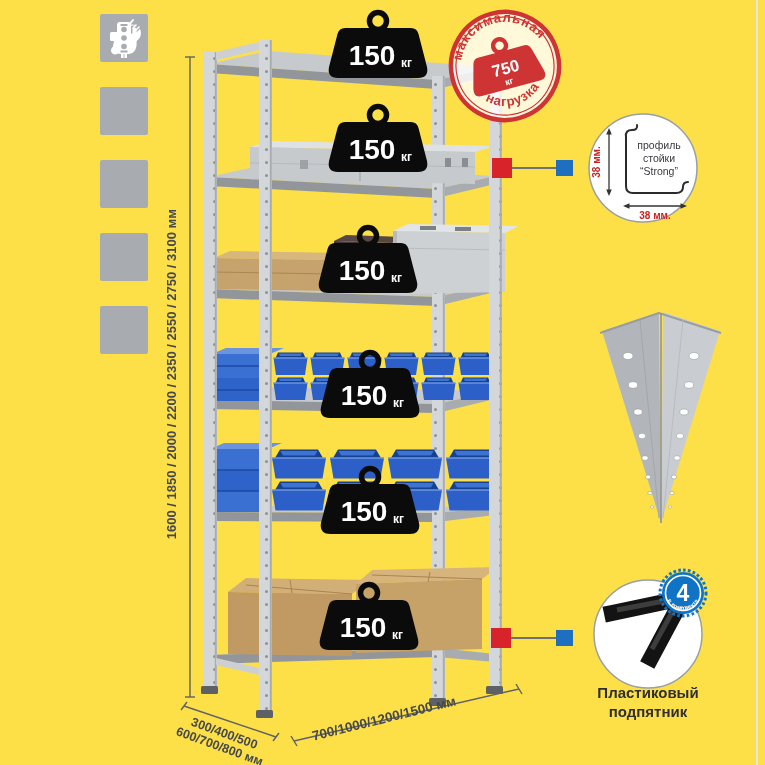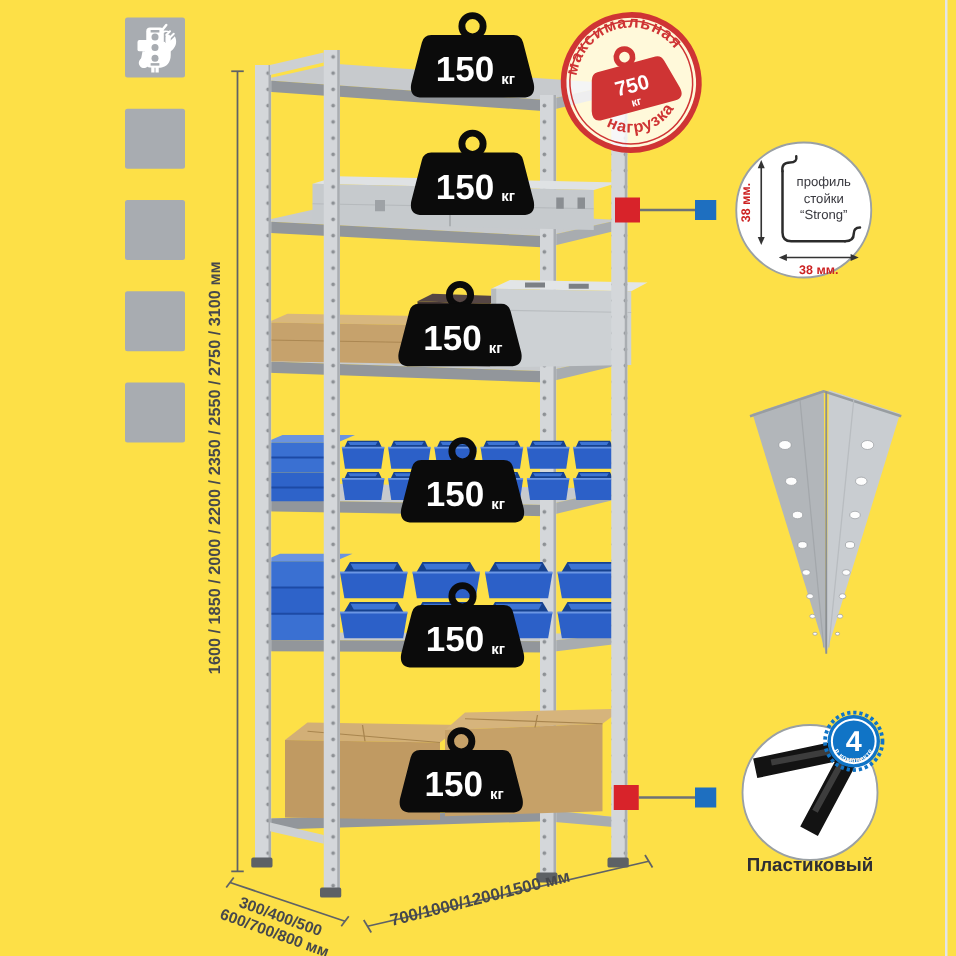--- a/index.html
+++ b/index.html
@@ -375,16 +375,17 @@
     <span>600/700/800 мм</span>
   </div>
   <div class="dim" style="left:264px;top:711px;width:240px;font-size:13.5px;transform:rotate(-14deg);">
     <span>700/1000/1200/1500 мм</span>
   </div>
 
   <div class="cap" style="left:578px;top:240px;width:140px;">
   </div>
   <div class="cap" style="left:583px;top:684px;width:130px;">
     <span>Пластиковый</span>
+    <span>подпятник</span>
   </div>
 
   <div class="edge-line"></div>
 </div>
 
 </body></html>

